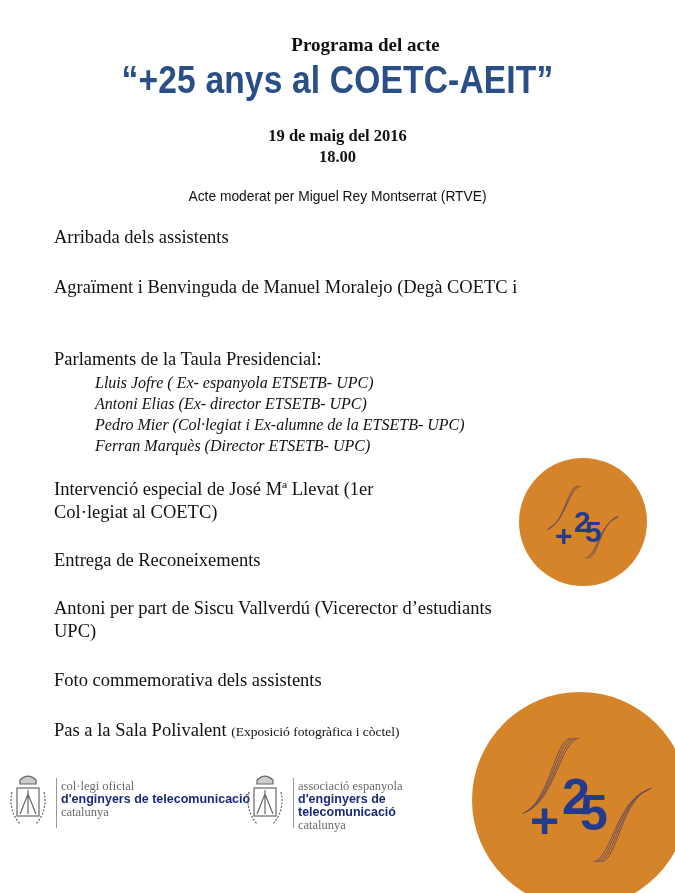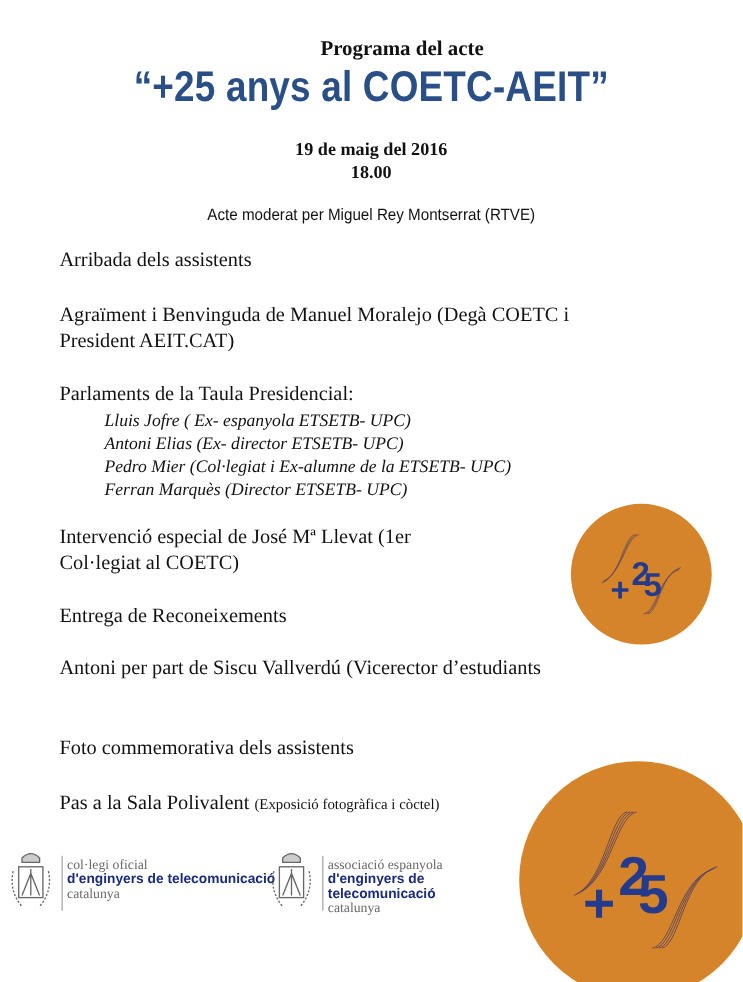--- a/index.html
+++ b/index.html
@@ -35,40 +35,40 @@
     <div>19 de maig del 2016</div>
     <div>18.00</div>
   </div>
   <div id="moderator" class="abs center">Acte moderat per Miguel Rey Montserrat (RTVE)</div>
 
   <div class="abs item" style="top:226px;">
     <div>Arribada dels assistents</div>
   </div>
   <div class="abs item" style="top:276px;">
     <div>Agraïment i Benvinguda de Manuel Moralejo (Degà COETC i</div>
-    <div>President AEIT.CAT)</div>
   </div>
   <div class="abs item" style="top:348px;">
     <div>Parlaments de la Taula Presidencial:</div>
   </div>
   <div class="abs sub" style="top:372px;">
     <div>Lluis Jofre ( Ex- espanyola ETSETB- UPC)</div>
     <div>Antoni Elias (Ex- director ETSETB- UPC)</div>
     <div>Pedro Mier (Col·legiat i Ex-alumne de la ETSETB- UPC)</div>
     <div>Ferran Marquès (Director ETSETB- UPC)</div>
   </div>
   <div class="abs item" style="top:478px;">
     <div>Intervenció especial de José Mª Llevat (1er</div>
     <div>Col·legiat al COETC)</div>
   </div>
   <div class="abs item" style="top:549px;">
     <div>Entrega de Reconeixements</div>
   </div>
   <div class="abs item" style="top:597px;">
     <div>Antoni per part de  Siscu Vallverdú (Vicerector d’estudiants</div>
+    <div>UPC)</div>
   </div>
   <div class="abs item" style="top:669px;">
     <div>Foto commemorativa dels assistents</div>
   </div>
   <div class="abs item" style="top:719px;">
     <span>Pas a la Sala Polivalent </span><span class="small-note">(Exposició fotogràfica i còctel)</span>
   </div>
 
   <div class="badge" style="left:519px; top:458px; width:128px; height:128px;">
     <svg width="128" height="128" viewBox="0 0 128 128">

